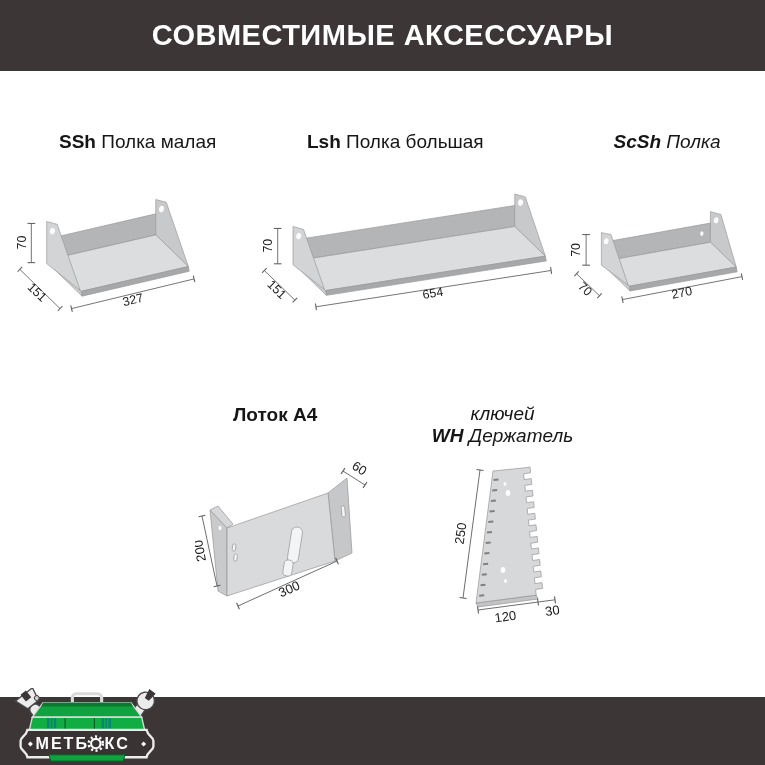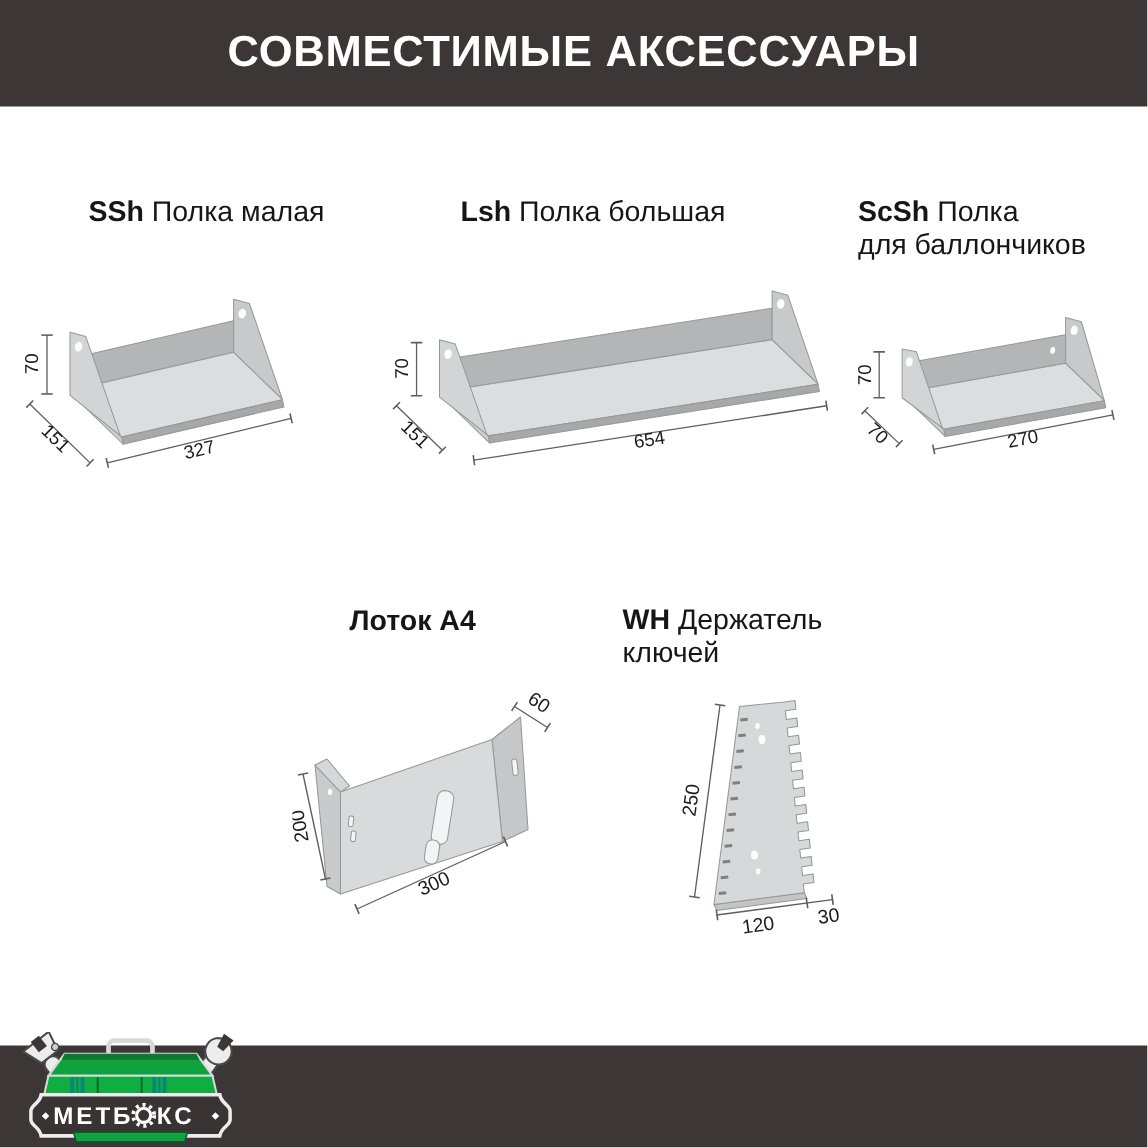--- a/index.html
+++ b/index.html
@@ -7,21 +7,21 @@
               font-family:"Liberation Sans", sans-serif; }
   .page { position:relative; width:700px; height:765px; background:#ffffff; }
 
   .hdr { position:absolute; left:0; top:0; width:765px; height:71px;
          background:#3c3637; display:flex; align-items:center; justify-content:center; }
   .hdr h1 { color:#fff; font-size:29px; font-weight:bold; letter-spacing:.5px; }
 
   figure { position:absolute; }
   figcaption { position:absolute; font-size:19px; color:#161616; white-space:nowrap; }
   figcaption b { font-weight:bold; }
-  .cap-center { text-align:left; }
+  .cap-center { text-align:center;font-style:italic; }
   .capline { display:block; line-height:22px; }
 
   svg { display:block; }
   svg text { font-family:"Liberation Sans", sans-serif; font-size:13px; fill:#1b1b1b; }
   .dim-line { stroke:#5e5e5e; stroke-width:.9; fill:none; }
   .tick { stroke:#5e5e5e; stroke-width:1.1; }
   .edge { stroke:#96979a; stroke-width:.7; stroke-linejoin:round; }
   .hole { fill:#fdfdfd; stroke:#80818 2; stroke-width:.7; }
 
   .ftr { position:absolute; left:0; top:697px; width:765px; height:68px; background:#3c3637; }
@@ -92,21 +92,20 @@
         <line class="tick" x1="91.5" y1="118.5" x2="92.5" y2="125.5"></line>
           <line class="tick" x1="337.5" y1="80.5" x2="338.5" y2="87.5"></line>
         <text transform="translate(215,112) rotate(-9)" text-anchor="middle">654</text>
       </g>
     </svg>
   </figure>
 
   <figure style="left:0;top:0;">
     <figcaption class="cap-center" style="left:572px;top:131px;width:190px;">
         <span class="capline"><b>ScSh</b> <span>Полка</span></span>
-        <span class="capline">для баллончиков</span>
       </figcaption>
     <svg style="position:absolute;left:567px;top:198px;" width="196" height="120" viewBox="0 0 205 125">
       <g>
         <polygon class="edge" points="38,46 150,26 150,46 38,66" fill="#b4b5b6"></polygon>
         <polygon class="edge" points="150,46 150,14 161,17 177,72" fill="#c8c9ca"></polygon>
         <ellipse class="hole" cx="156" cy="23" rx="2.4" ry="3.2" transform="rotate(12 156 23)"></ellipse>
         <ellipse class="hole" cx="141" cy="37" rx="1.7" ry="2.4" transform="rotate(12 141 37)"></ellipse>
         <polygon class="edge" points="38,66 150,46 177,72 65,92" fill="#dcddde"></polygon>
         <polygon class="edge" points="65,92 177,72 178,77 66,97" fill="#a7a8a9"></polygon>
         <polygon class="edge" points="38,66 65,92 66,97 39,71" fill="#cdcecf"></polygon>
@@ -161,22 +160,22 @@
         <line class="dim-line" x1="43" y1="158" x2="142" y2="113"></line>
         <line class="tick" x1="41.6" y1="154.8" x2="44.4" y2="161.2"></line>
           <line class="tick" x1="140.6" y1="109.8" x2="143.4" y2="116.2"></line>
         <text transform="translate(96,145) rotate(-24)" text-anchor="middle">300</text>
       </g>
     </svg>
   </figure>
 
   <figure style="left:0;top:0;">
     <figcaption class="cap-center" style="left:415px;top:403px;width:175px;">
+        <span class="capline">ключей</span>
         <span class="capline"><b>WH</b> <span>Держатель</span></span>
-        <span class="capline">ключей</span>
       </figcaption>
     <svg style="position:absolute;left:452px;top:458px;" width="152" height="178" viewBox="0 0 152 178">
       <g transform="translate(6,0)">
         <g>
           <polygon class="edge" points="18,145 78.2,137.1 80,141 20,149" fill="#c3c4c5"></polygon>
           <path class="edge" fill="#d7d8d9" d="M35,13 L65,10
             L72,9 L72.6,14.8 L65.6,15.8 L66.2,21.6
             L73.2,20.6 L73.8,26.4 L66.8,27.4 L67.4,33.2
             L74.4,32.2 L75,38 L68,39 L68.6,44.7
             L75.6,43.7 L76.2,49.5 L69.2,50.5 L69.8,56.3

